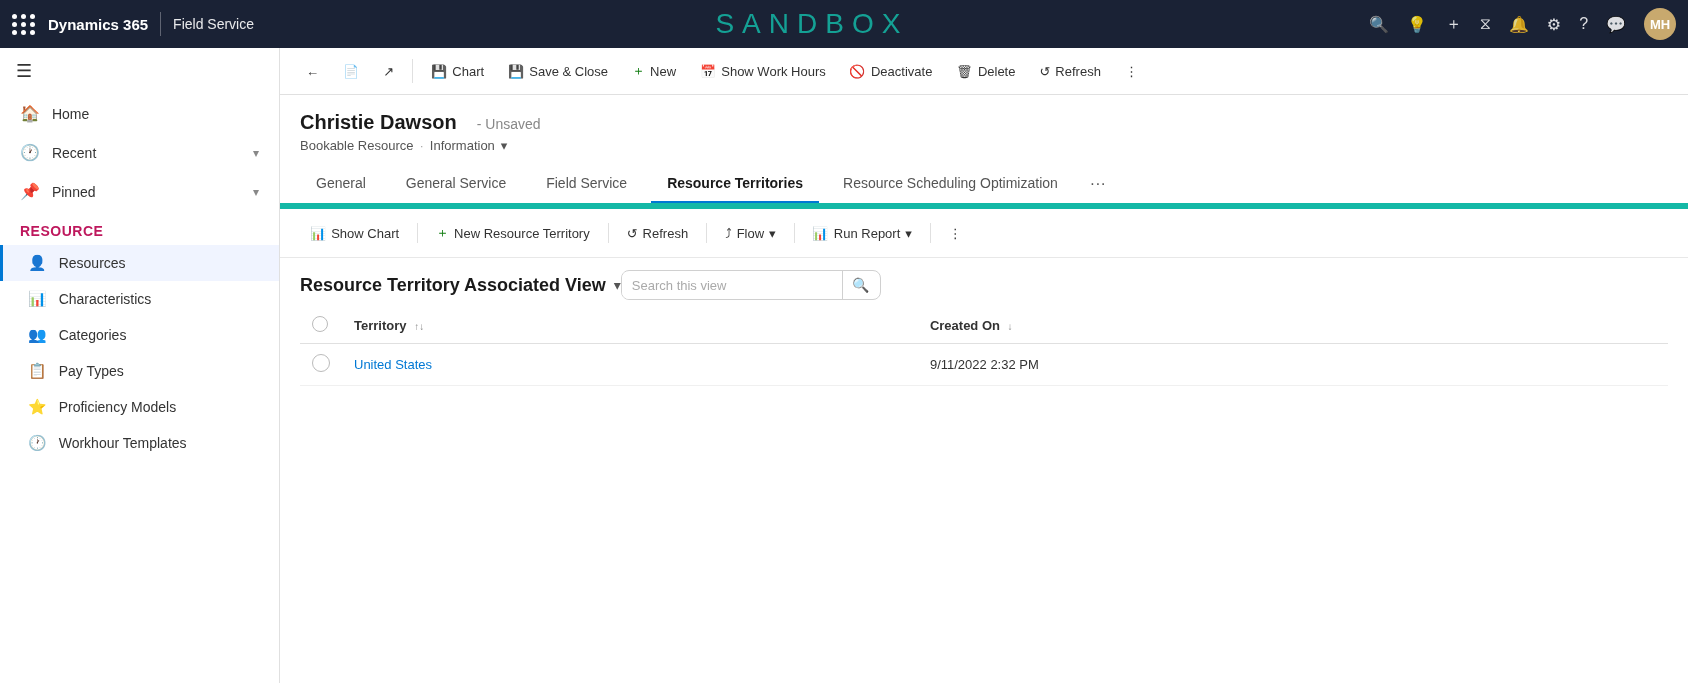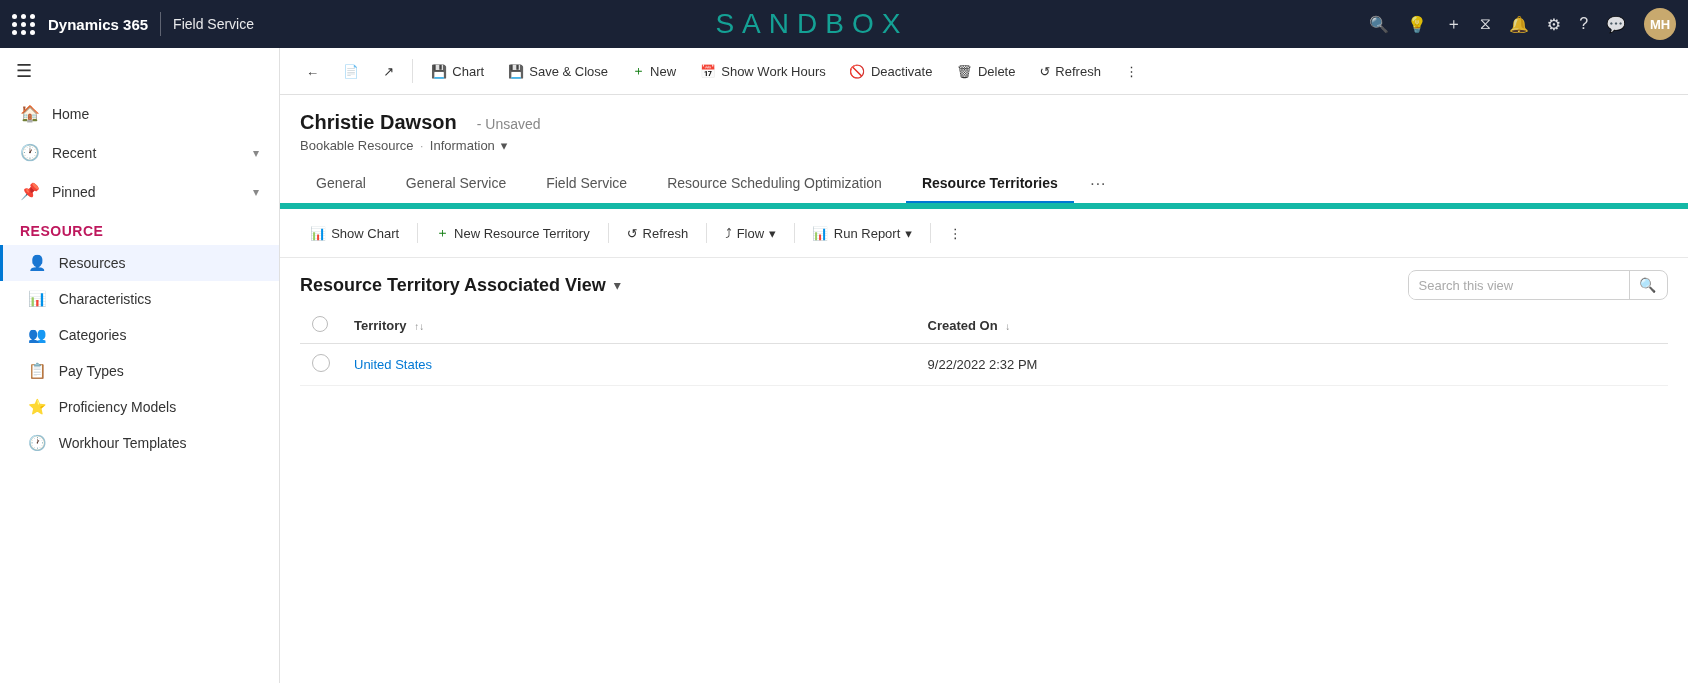--- a/index.html
+++ b/index.html
@@ -63,21 +63,21 @@
     .tab { padding: 10px 16px; cursor: pointer; font-size: 14px; color: #555; border-bottom: 2px solid transparent; white-space: nowrap; }
     .tab.active { color: #1a1a1a; font-weight: 600; border-bottom: 2px solid #0078d4; }
     .tab-more { padding: 10px 8px; cursor: pointer; color: #555; font-size: 16px; }
 
     
     .sub-toolbar { display: flex; align-items: center; gap: 8px; padding: 10px 20px; border-bottom: 1px solid #e8e8e8; background: #fff; flex-shrink: 0; }
     .sub-btn { display: flex; align-items: center; gap: 5px; padding: 5px 10px; cursor: pointer; color: #333; font-size: 13px; border: none; background: none; border-radius: 2px; white-space: nowrap; }
     .sub-btn-separator { width: 1px; height: 20px; background: #e0e0e0; }
 
     
-    .view-header { display: flex; align-items: center; justify-content: space-between; padding: 12px 20px 8px; flex-shrink: 0; }
+    .view-header { display: flex; align-items: center; padding: 12px 20px 8px; flex-shrink: 0; }
     .view-title { display: flex; align-items: center; gap: 8px; }
     .view-title-text { font-size: 18px; font-weight: 600; color: #1a1a1a; }
     .view-title-chevron { color: #555; font-size: 14px; cursor: pointer; }
     .search-box { display: flex; align-items: center; border: 1px solid #d0d0d0; border-radius: 8px; overflow: hidden; background: #fff; }
     .search-input { border: none; outline: none; padding: 6px 10px; font-size: 13px; width: 220px; color: #333; }
     .search-input::placeholder { color: #aaa; }
     .search-btn { padding: 6px 10px; background: none; border: none; cursor: pointer; color: #555; font-size: 14px; border-left: 1px solid #d0d0d0; }
 
     
     .table-container { flex: 1; overflow-y: auto; padding: 0 20px; }
@@ -236,25 +236,25 @@
     <div class="tabs">
       <div class="tab">
         <span>General</span>
       </div>
       <div class="tab">
         <span>General Service</span>
       </div>
       <div class="tab">
         <span>Field Service</span>
       </div>
+      <div class="tab active">
+        <span>Resource Territories</span>
+      </div>
       <div class="tab">
         <span>Resource Scheduling Optimization</span>
-      </div>
-      <div class="tab active">
-        <span>Resource Territories</span>
       </div>
       <div class="tab-more">···</div>
     </div>
 
     <div class="sub-toolbar">
       <button class="sub-btn">
         <span>📊</span>
         <span>Show Chart</span>
       </button>
       <div class="sub-btn-separator"></div>
@@ -316,20 +316,20 @@
           </tr>
         </thead>
         <tbody>
           <tr>
             <td class="col-checkbox">
               <span class="row-radio"></span>
             </td>
             <td>
               <a class="link-cell">United States</a>
             </td>
-            <td>9/22/2022 2:32 PM</td>
+            <td>9/11/2022 2:32 PM</td>
           </tr>
         </tbody>
       </table>
     </div>
 
   </div>
 </div>
 
 </body></html>

